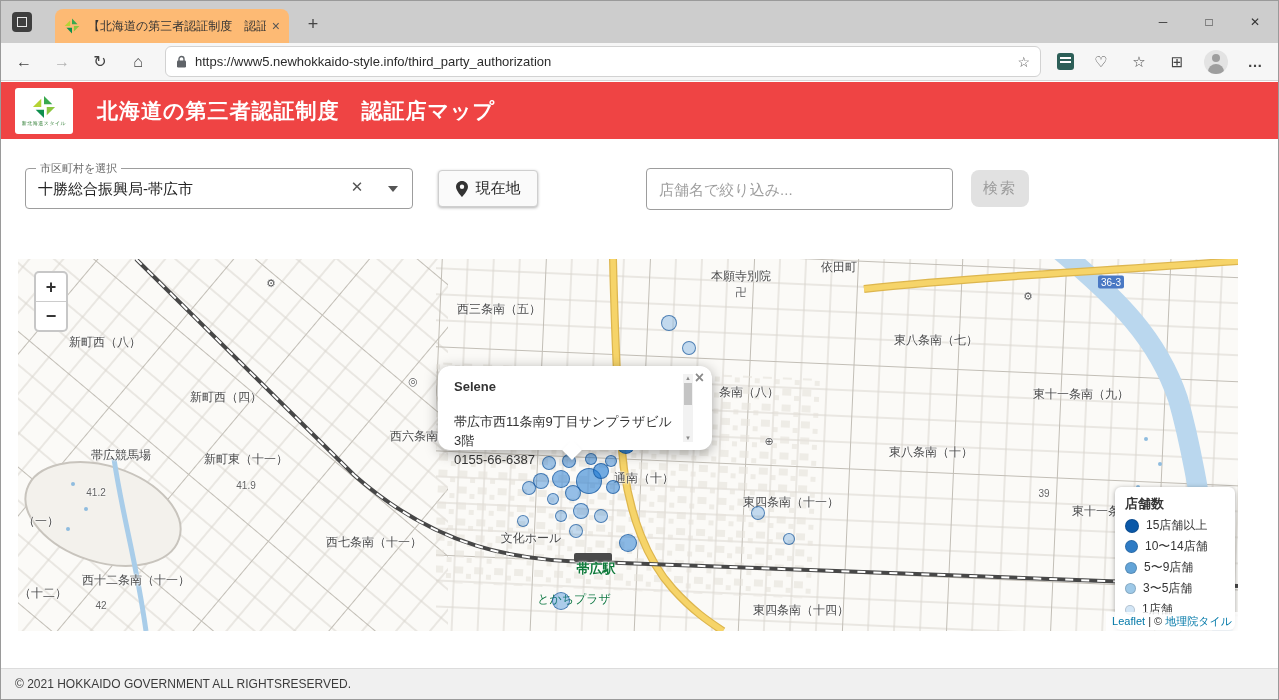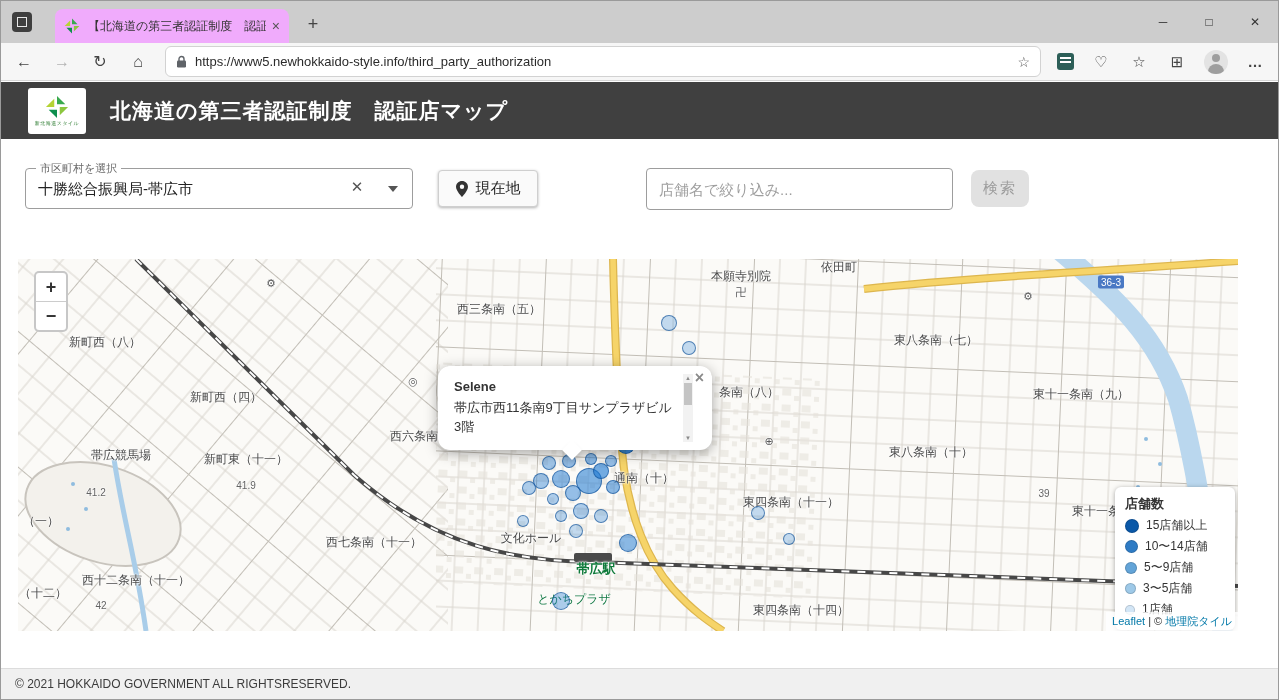--- a/index.html
+++ b/index.html
@@ -3,21 +3,21 @@
 <meta charset="utf-8">
 <style>
   html,body{margin:0;padding:0;width:1279px;height:700px;overflow:hidden;
     font-family:"Liberation Sans","DejaVu Sans",sans-serif;background:#fff;}
   .window{position:absolute;inset:0;border:1px solid #9a9a9a;box-sizing:border-box;background:#fff;}
 
   
   .tabstrip{position:absolute;top:0;left:0;width:100%;height:42px;background:#cdcdcd;}
   .tab-actions{position:absolute;left:11px;top:11px;width:20px;height:20px;background:#3f3f3f;border-radius:4px;}
   .tab-actions::after{content:"";position:absolute;left:5px;top:5px;width:8px;height:8px;border:1.5px solid #e8e8e8;}
-  .tab{position:absolute;left:54px;top:8px;width:234px;height:34px;background:#f0abfc;border-radius:8px 8px 0 0;
+  .tab{position:absolute;left:54px;top:8px;width:234px;height:34px;background:#fdba74;border-radius:8px 8px 0 0;
     display:flex;align-items:center;padding:16px 9px;box-sizing:border-box;}
   .tab-title{font-size:12px;color:#333;white-space:nowrap;overflow:hidden;flex:1;}
   .tab-close{font-size:14px;color:#555;margin-left:6px;cursor:default;}
   .newtab{position:absolute;left:300px;top:11px;font-size:18px;color:#444;width:24px;height:24px;text-align:center;line-height:24px;}
   .win-controls{position:absolute;right:0;top:0;height:42px;display:flex;}
   .win-btn{width:46px;height:42px;display:flex;align-items:center;justify-content:center;font-size:12px;color:#333;}
   .toolbar{position:absolute;top:42px;left:0;width:100%;height:38px;background:#f6f6f6;border-bottom:1px solid #d6d6d6;
     display:flex;align-items:center;padding:0 12px;gap:16px;box-sizing:border-box;}
   .nav-icon{width:22px;text-align:center;font-size:16px;color:#454545;flex:none;}
   .nav-icon.disabled{color:#b3b3b3;}
@@ -27,22 +27,22 @@
   .url-text{font-size:13px;color:#2b2b2b;white-space:nowrap;overflow:hidden;flex:1;}
   .fav-add{flex:none;font-size:14px;color:#555;}
   .tb-icon{flex:none;width:22px;text-align:center;font-size:15px;color:#454545;}
   .capture-icon{flex:none;width:17px;height:17px;background:#2d5f58;border-radius:3px;position:relative;}
   .capture-icon::after{content:"";position:absolute;left:3px;top:4px;width:11px;height:2px;background:#fff;box-shadow:0 4px 0 #fff;}
   .avatar{flex:none;width:24px;height:24px;border-radius:50%;background:#e3e3e3;position:relative;overflow:hidden;}
   .avatar::before{content:"";position:absolute;left:8px;top:4px;width:8px;height:8px;border-radius:50%;background:#9e9e9e;}
   .avatar::after{content:"";position:absolute;left:4px;top:14px;width:16px;height:10px;border-radius:8px 8px 0 0;background:#9e9e9e;}
 
   
-  .site-header{position:absolute;top:81px;left:0;width:100%;height:57px;background:#404040;display:flex;align-items:center;
-    padding:0 27px;gap:24px;box-sizing:border-box;}
+  .site-header{position:absolute;top:81px;left:0;width:100%;height:57px;background:#ef4444;display:flex;align-items:center;
+    padding:0 14px;gap:24px;box-sizing:border-box;}
   .logo-box{width:58px;height:46px;background:#fff;border-radius:3px;display:flex;flex-direction:column;align-items:center;justify-content:center;flex:none;}
   .logo-text{font-size:5px;color:#2e7d32;letter-spacing:.5px;margin-top:1px;white-space:nowrap;}
   .site-title{color:#fff;font-size:21px;font-weight:bold;letter-spacing:1px;white-space:nowrap;}
 
   
   .controls{position:absolute;top:138px;left:0;width:100%;height:120px;background:#fff;}
   .select-box{position:absolute;left:24px;top:29px;width:388px;height:41px;border:1px solid #9d9d9d;border-radius:4px;box-sizing:border-box;background:#fff;cursor:pointer;}
   .select-label{position:absolute;left:10px;top:-8px;background:#fff;padding:0 4px;font-size:11px;color:#6b6b6b;}
   .select-value{font-size:15px;color:#222;line-height:39px;padding-left:12px;white-space:nowrap;}
   .select-clear{position:absolute;right:44px;top:9px;font-size:15px;color:#555;width:22px;text-align:center;}
@@ -69,21 +69,21 @@
   .map-label.green{color:#0f7a3a;font-weight:bold;font-size:13px;}
   .map-label.green2{color:#157a45;}
   .map-label.badge{background:#4a79c4;color:#fff;font-size:10px;padding:1px 3px;border-radius:2px;text-shadow:none;}
   .marker{position:absolute;border-radius:50%;border:1px solid rgba(16,80,150,.65);box-sizing:border-box;}
   .zoom-ctl{position:absolute;left:16px;top:12px;width:30px;background:#fff;border:2px solid rgba(0,0,0,.22);border-radius:5px;z-index:6;}
   .zoom-btn{width:100%;height:28px;line-height:28px;text-align:center;font-weight:bold;font-size:18px;color:#333;cursor:pointer;}
   .zoom-btn:first-child{border-bottom:1px solid #ccc;}
   .popup{position:absolute;left:420px;top:107px;width:274px;height:84px;background:#fff;border-radius:12px;
     box-shadow:0 3px 14px rgba(0,0,0,.35);z-index:5;}
   .popup-content{padding:12px 34px 10px 16px;font-size:13px;color:#333;line-height:1.45;}
-  .popup-title{font-weight:bold;margin-bottom:2px;}
+  .popup-title{font-weight:bold;margin-bottom:16px;}
   .popup-close{position:absolute;top:3px;right:8px;font-size:16px;color:#8a8a8a;font-weight:bold;cursor:pointer;}
   .popup-scroll{position:absolute;right:19px;top:8px;width:10px;height:68px;background:#f2f2f2;display:flex;flex-direction:column;align-items:center;}
   .scroll-arrow{font-size:6px;color:#8a8a8a;line-height:8px;}
   .scroll-thumb{width:8px;height:22px;background:#c4c4c4;margin:1px 0;}
   .scroll-track{flex:1;}
   .popup-tail{position:absolute;left:127px;bottom:-7px;width:14px;height:14px;background:#fff;transform:rotate(45deg);
     box-shadow:3px 3px 5px rgba(0,0,0,.12);}
   .legend{position:absolute;right:3px;top:228px;width:100px;background:#fff;border-radius:6px;box-shadow:0 1px 5px rgba(0,0,0,.35);
     padding:8px 10px;z-index:4;font-size:12px;color:#333;}
   .legend-title{font-weight:bold;font-size:13px;}
@@ -294,20 +294,21 @@
 
     <div class="zoom-ctl">
       <div class="zoom-btn">+</div>
       <div class="zoom-btn">−</div>
     </div>
 
     <div class="popup">
       <div class="popup-content">
         <div class="popup-title">Selene</div>
         <div>帯広市西11条南9丁目サンプラザビル3階</div>
+        <div>0155-66-6387</div>
       </div>
       <span class="popup-close">×</span>
       <div class="popup-scroll">
         <span class="scroll-arrow">▲</span>
         <span class="scroll-thumb"></span>
         <span class="scroll-track"></span>
         <span class="scroll-arrow">▼</span>
       </div>
       <div class="popup-tail"></div>
     </div>

